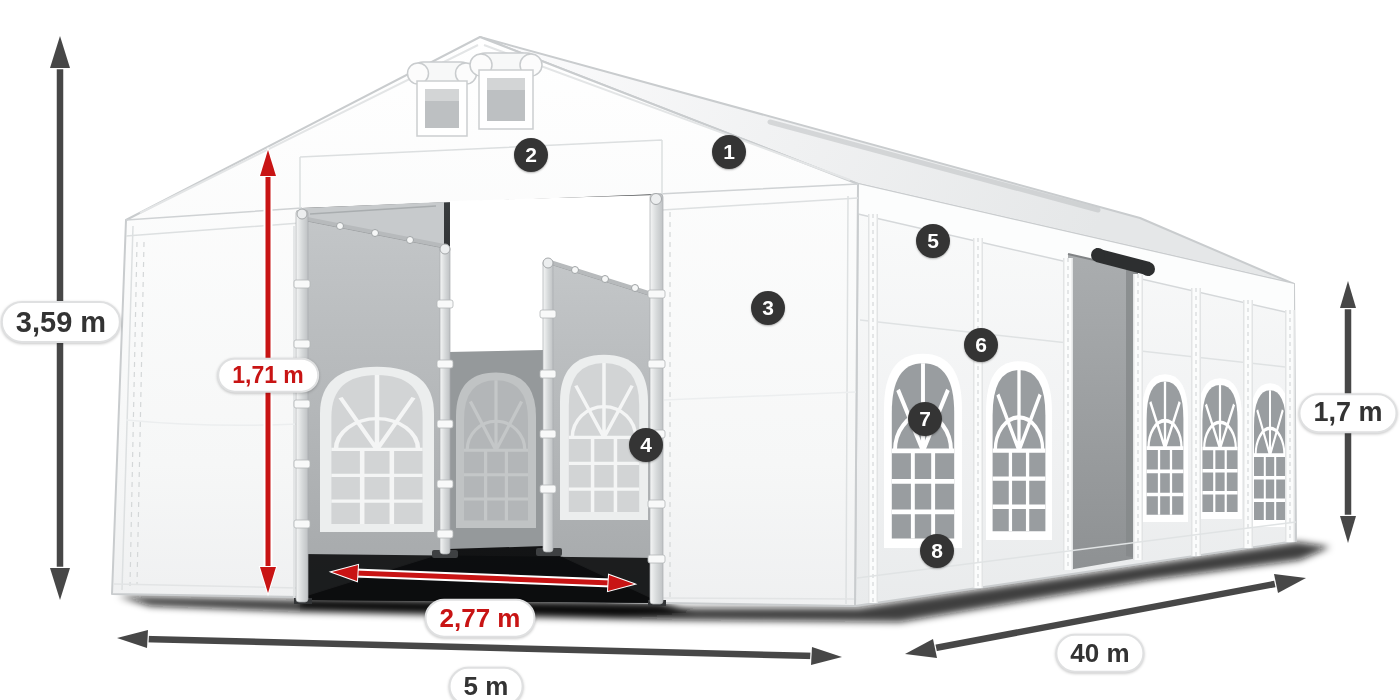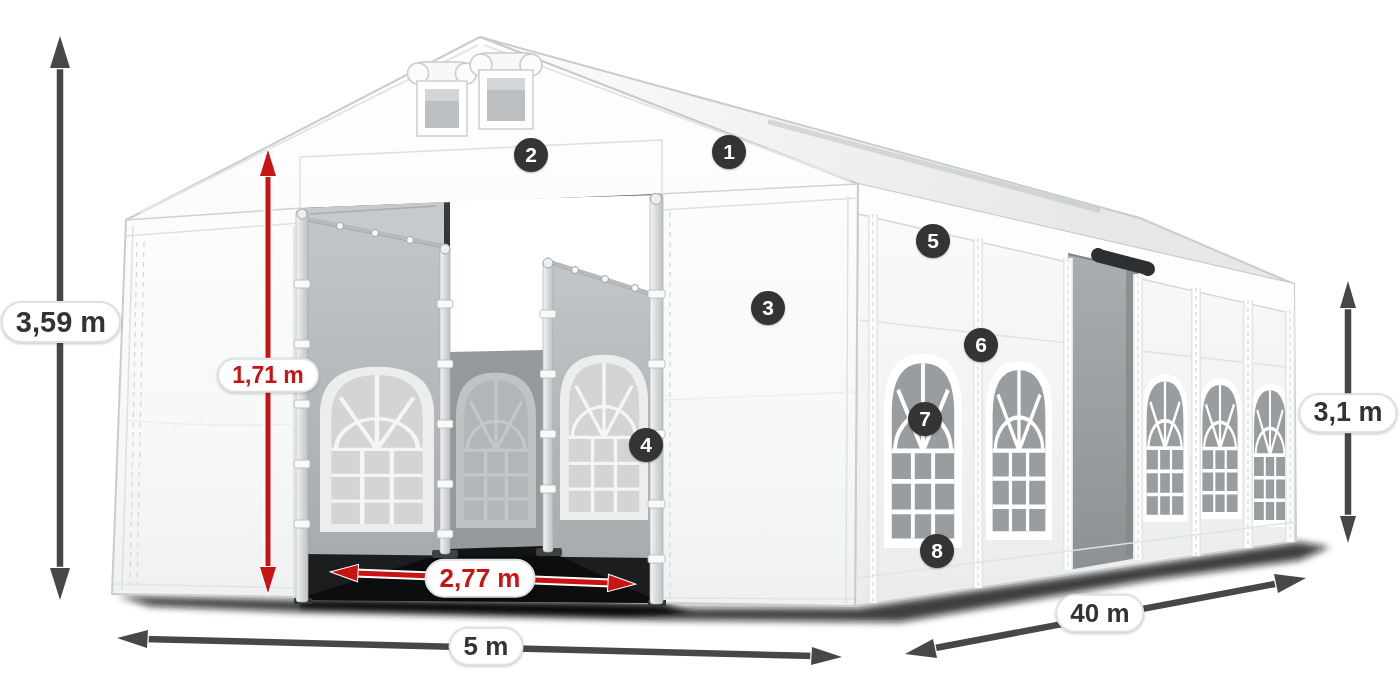--- a/index.html
+++ b/index.html
@@ -17,21 +17,21 @@
   }
   .stage svg{position:absolute;left:0;top:0;}
   .dim-pill{
     position:absolute;transform:translate(-50%,-50%);
     background:#ffffff;border:2px solid #dfe0e1;border-radius:999px;
     box-shadow:0 1px 3px rgba(0,0,0,.22);
     font-weight:bold;color:var(--label-text);
     padding:1px 13px;white-space:nowrap;line-height:1.25;
   }
   .dim-pill.red{color:var(--dimension-red);}
-  .fs29{font-size:29px;} .fs27{font-size:27px;} .fs26{font-size:26px;} .fs23{font-size:23px;}
+  .fs29{font-size:29px;} .fs27{font-size:27px;} .fs26{font-size:26px;margin-top:40px;} .fs23{font-size:23px;}
   .badge{
     position:absolute;transform:translate(-50%,-50%);
     width:34px;height:34px;border-radius:50%;
     background:var(--badge-bg);color:var(--badge-text);
     font-weight:bold;font-size:21px;
     display:flex;align-items:center;justify-content:center;
     box-shadow:0 1px 2px rgba(0,0,0,.3);
   }
   .arrow-line{stroke:var(--dimension-gray);stroke-width:6.5;}
   .arrow-case{stroke:#ffffff;stroke-width:11;}
@@ -288,21 +288,21 @@
       <path class="arrow-head" d="M1348,543 L1340,516 L1356,516 Z"></path>
     </g>
   </g>
 </svg>
 
 <div class="dim-pill fs29" style="left:61px;top:322px">3,59 m</div>
 <div class="dim-pill fs23 red" style="left:268px;top:375px">1,71 m</div>
 <div class="dim-pill fs26 red" style="left:480px;top:578px">2,77 m</div>
 <div class="dim-pill fs26" style="left:486px;top:646px">5 m</div>
 <div class="dim-pill fs26" style="left:1100px;top:613px">40 m</div>
-<div class="dim-pill fs27" style="left:1348px;top:413px">3,1 m</div>
+<div class="dim-pill fs27" style="left:1348px;top:413px">1,7 m</div>
 
 <div class="badge" style="left:729px;top:152px">1</div>
 <div class="badge" style="left:531px;top:155px">2</div>
 <div class="badge" style="left:768px;top:308px">3</div>
 <div class="badge" style="left:646px;top:445px">4</div>
 <div class="badge" style="left:933px;top:241px">5</div>
 <div class="badge" style="left:981px;top:345px">6</div>
 <div class="badge" style="left:925px;top:419px">7</div>
 <div class="badge" style="left:937px;top:551px">8</div>
 

